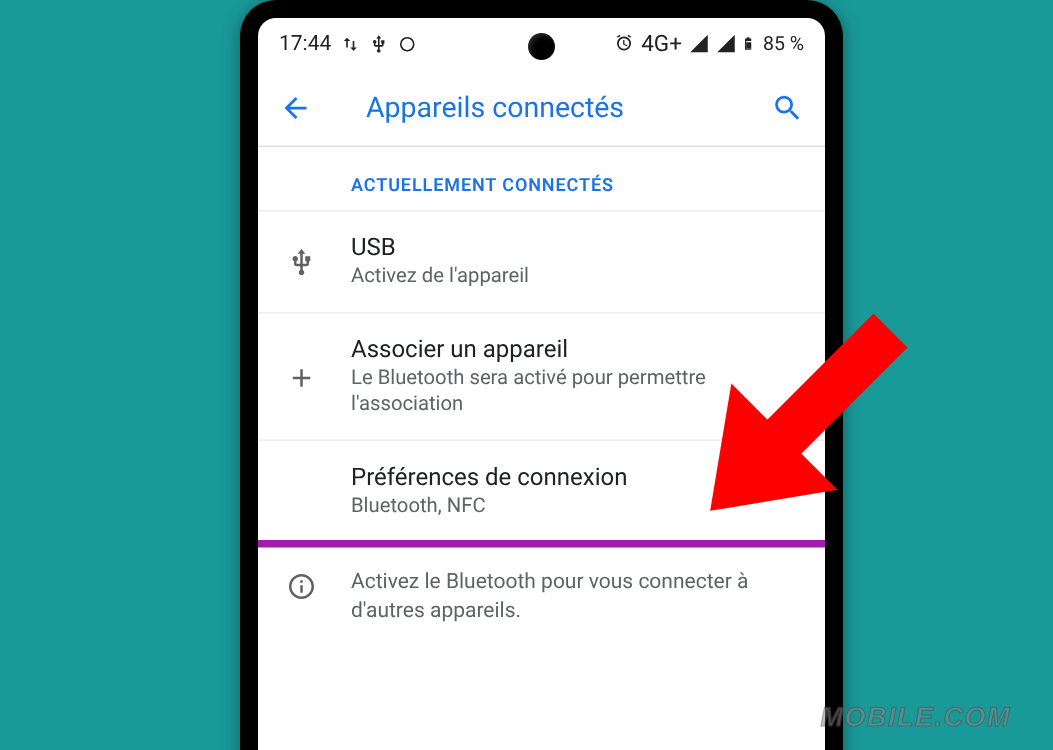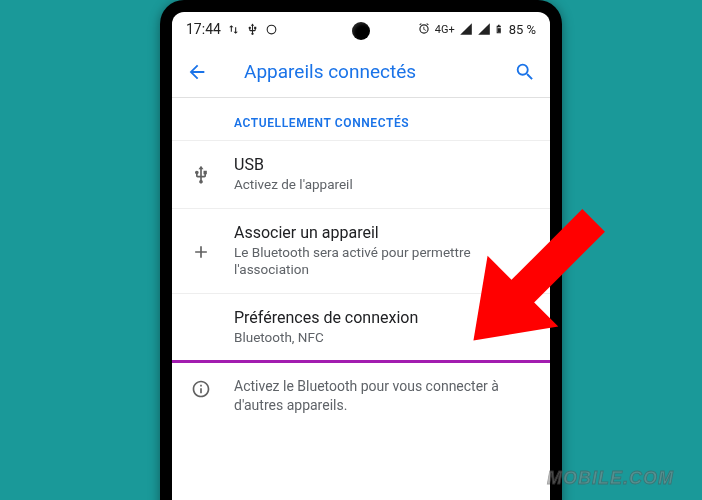--- a/index.html
+++ b/index.html
@@ -89,21 +89,21 @@
     padding-top: 2px;
     flex-shrink: 0;
   }
   .list-body { flex: 1; }
   .list-title { font-size: 16px; color: #202124; margin-bottom: 2px; }
   .list-sub { font-size: 13.5px; color: #5f6368; line-height: 1.3; }
   .info-item {
     display: flex;
     align-items: flex-start;
     padding: 14px 18px 14px 14px;
-    border-top: 3px solid #a21caf;
+    border-top: 5px solid #a21caf;
     gap: 18px;
   }
   .info-text { font-size: 14px; color: #5f6368; line-height: 1.35; }
   .arrow {
     position: absolute;
     left: 440px;
     top: 184px;
     z-index: 20;
     pointer-events: none;
   }
@@ -151,21 +151,21 @@
             <path fill="#222" d="M15 7v4h1v2h-3V5h2l-3-4-3 4h2v8H8v-2.07c.7-.37 1.2-1.08 1.2-1.93 0-1.21-.99-2.2-2.2-2.2S4.8 7.79 4.8 9c0 .85.5 1.56 1.2 1.93V13c0 1.11.89 2 2 2h3v3.05c-.71.37-1.2 1.1-1.2 1.95 0 1.22.99 2.2 2.2 2.2s2.2-.98 2.2-2.2c0-.85-.49-1.58-1.2-1.95V15h3c1.11 0 2-.89 2-2v-2h1V7h-4z"></path>
           </svg>
         <svg class="mini-icon" viewBox="0 0 24 24">
             <circle cx="12" cy="12" r="8" fill="none" stroke="#222" stroke-width="2"></circle>
           </svg>
       </div>
       <div class="status-right">
         <svg viewBox="0 0 24 24">
             <path fill="#222" d="M12 4a8 8 0 1 0 0 16 8 8 0 0 0 0-16zm0 14a6 6 0 1 1 0-12 6 6 0 0 1 0 12zM4 4l3-2 1 1.5L5 5.5 4 4zm13-2l3 2-1 1.5L16 3.5 17 2zM11 8h1.5v4.5L16 14l-.7 1.2L11 13V8z"></path>
           </svg>
-        <span style="font-size:11px;line-height:1;">4G+</span>
+        <span style="font-size:15px;line-height:1;">4G+</span>
         <svg viewBox="0 0 24 24">
             <path fill="#222" d="M2 22h20V2L2 22z"></path>
           </svg>
         <svg viewBox="0 0 24 24">
             <path fill="#222" d="M2 22h20V2L2 22z"></path>
           </svg>
         <svg viewBox="0 0 24 24" style="width:10px;height:16px;">
             <path fill="#222" d="M7 2h4v2h3v18H4V4h3V2zm-1 6v12h8V8H6z"></path>
             <rect x="6" y="10" width="8" height="10" fill="#222"></rect>
           </svg>

